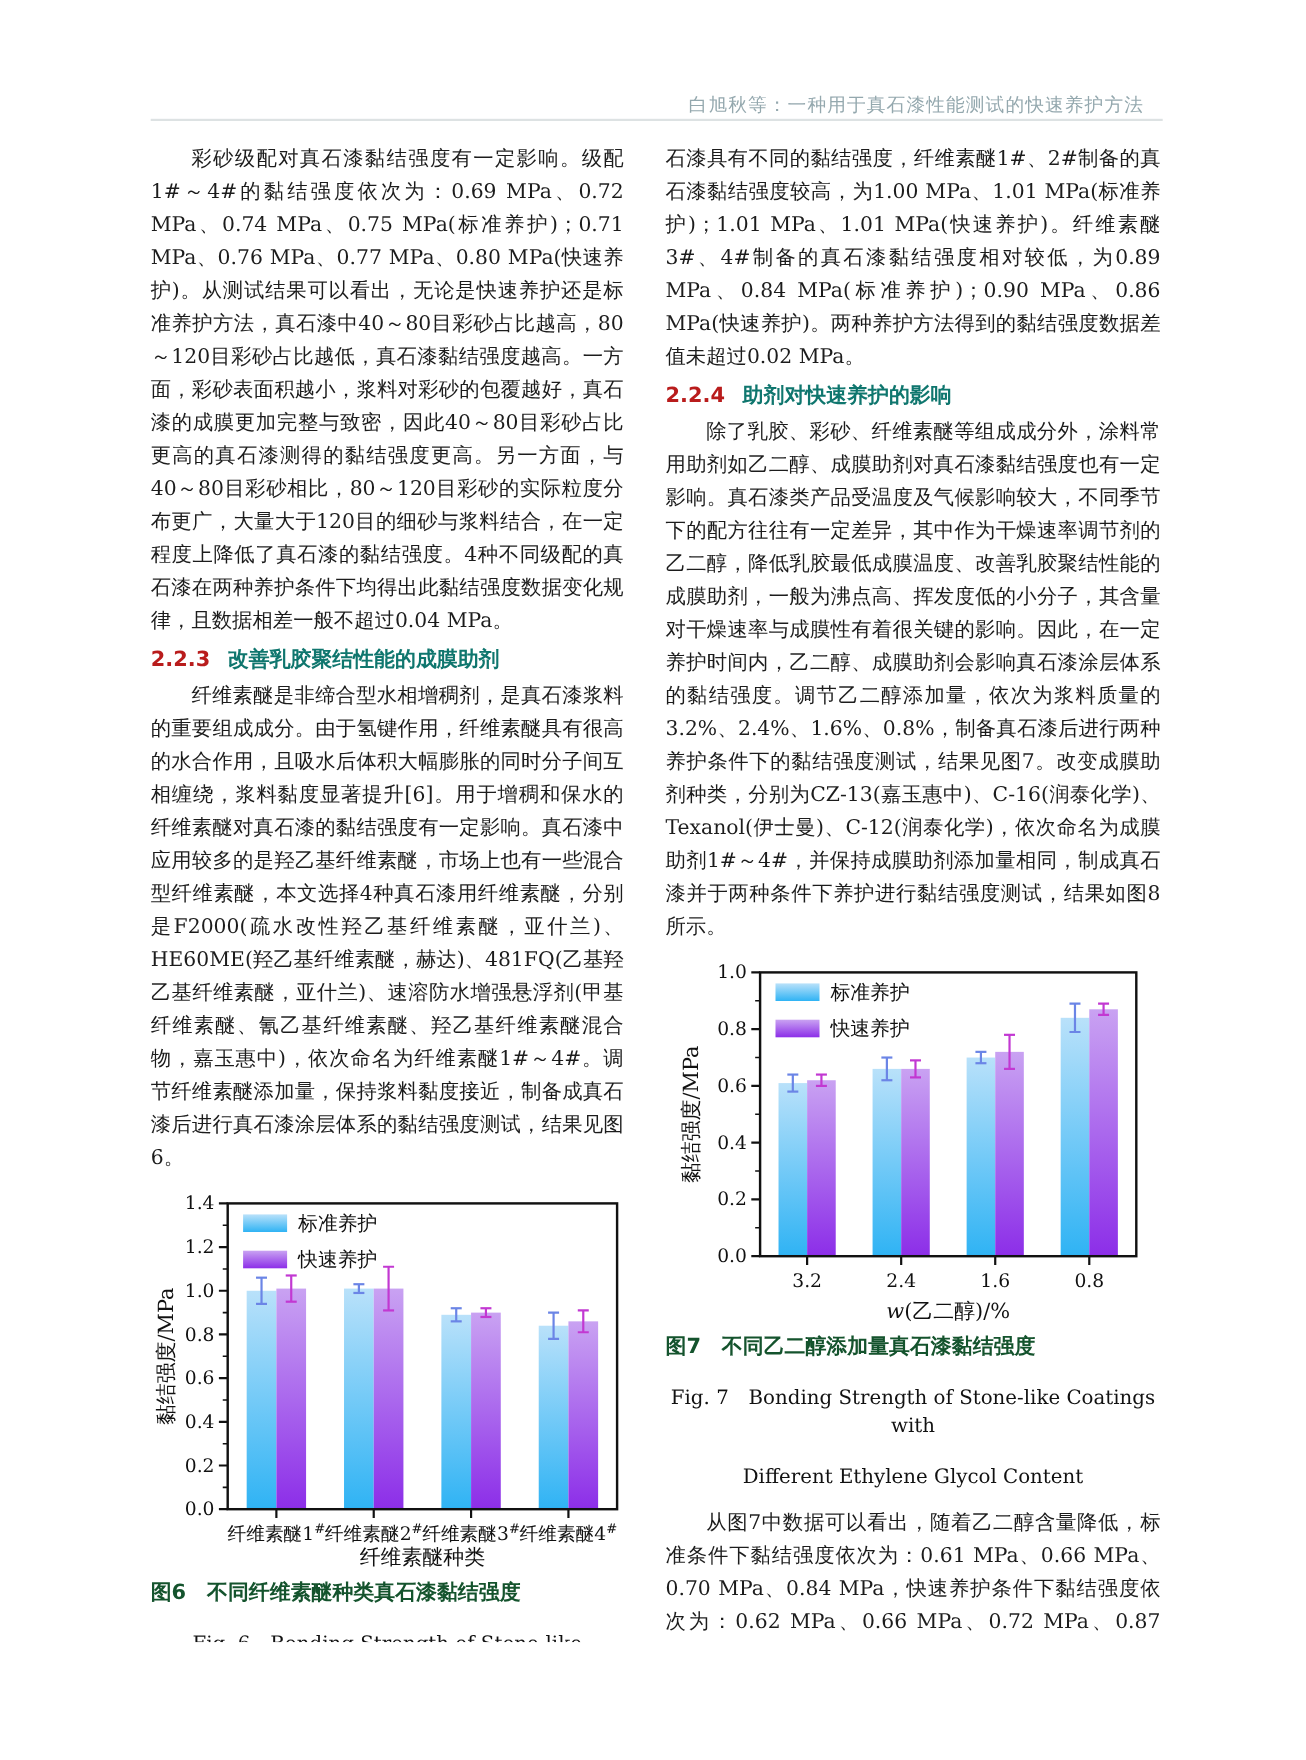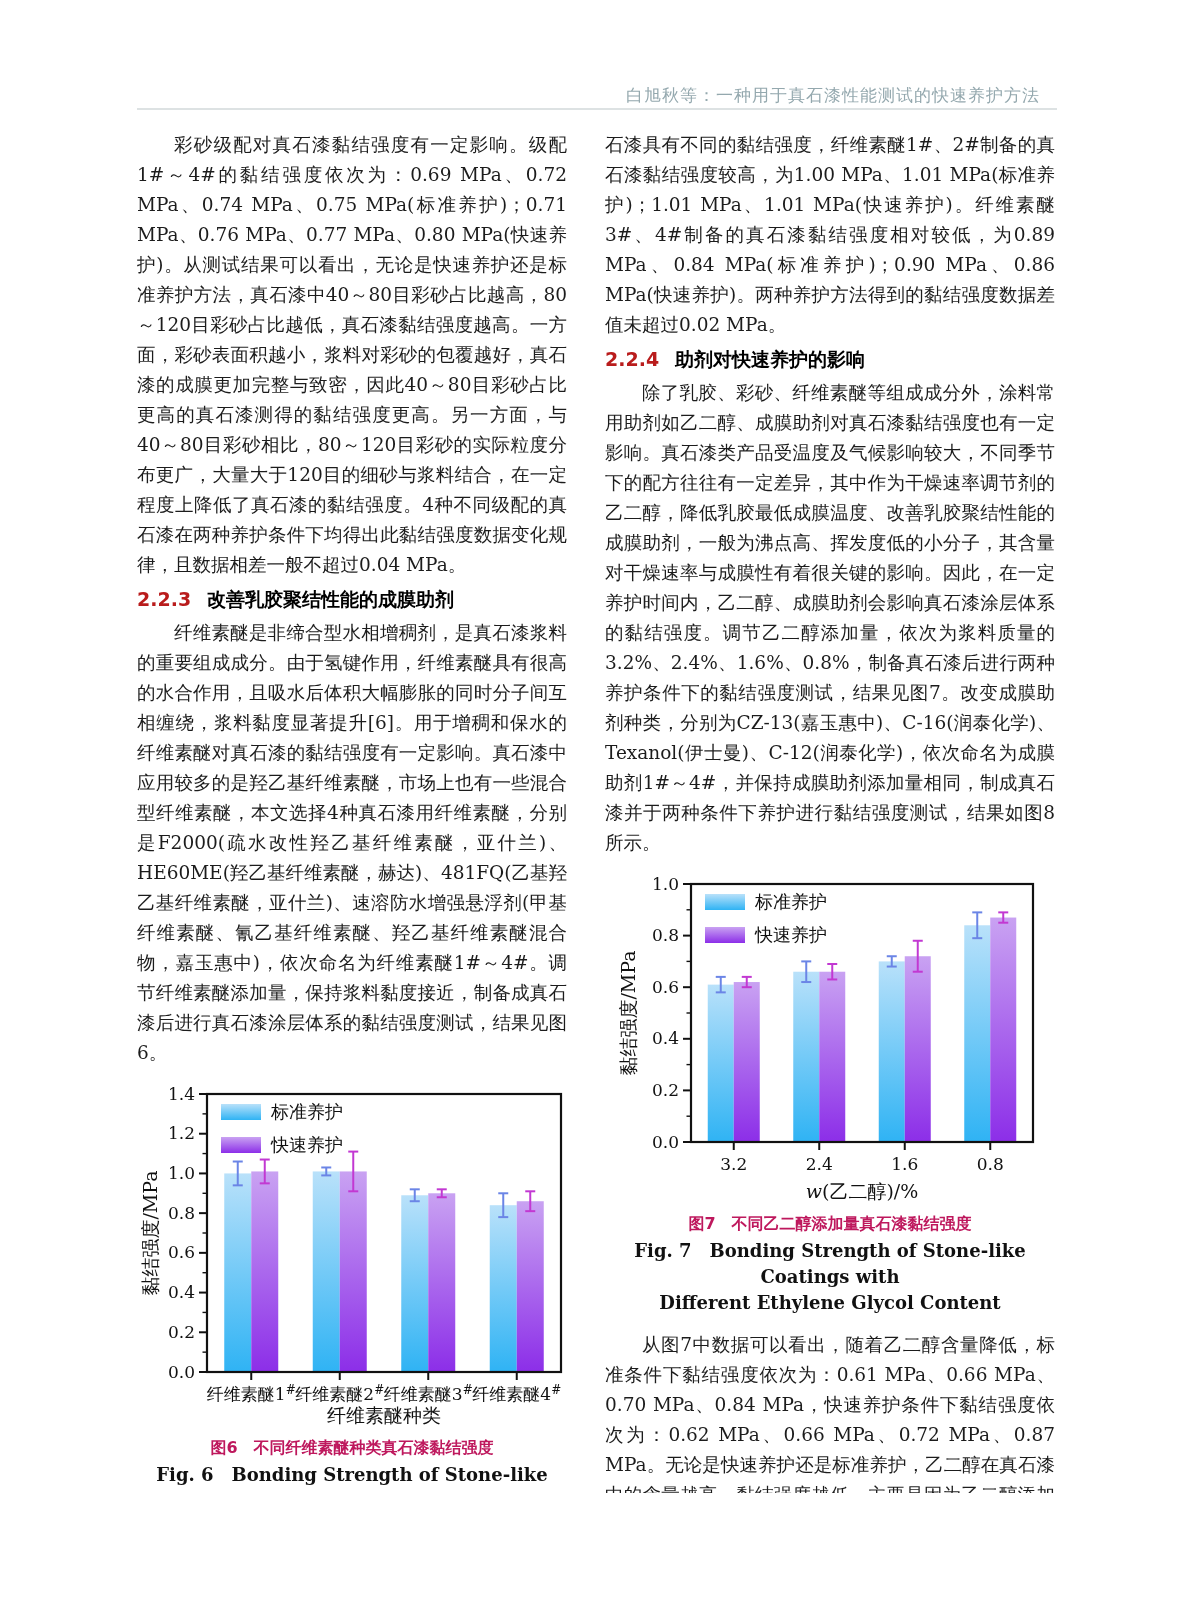--- a/index.html
+++ b/index.html
@@ -27,33 +27,34 @@
   .col-right{left:605px;width:450px;}
   .para{margin:0;text-indent:2em;}
   .para.noindent{text-indent:0;}
   .sec-head{
     display:flex;gap:16px;align-items:baseline;
     margin:4px 0 4px 0;
     font-family:"DejaVu Sans","Liberation Sans",sans-serif;
     font-weight:bold;font-size:19px;line-height:30px;
   }
   .sec-num{color:#b91c1c;}
-  .sec-title{color:#000000;}
+  .sec-title{color:#0f766e;}
   
   figure{margin:6px 0 2px 0;padding:0;}
   .chart-svg{display:block;}
   .cap-cn{
-    text-align:center;font-family:"DejaVu Sans","Liberation Sans",sans-serif;
-    font-weight:bold;font-size:16px;line-height:28px;color:#be185d;margin-top:4px;
+    font-family:"DejaVu Sans","Liberation Sans",sans-serif;
+    font-weight:bold;font-size:19px;line-height:28px;color:#14532d;margin-top:4px;
     text-indent:0;
   }
   .cap-en{
     text-align:center;font-family:"DejaVu Serif","Liberation Serif",serif;
-    font-weight:bold;font-size:18px;line-height:26px;color:#111;
+    font-weight:normal;font-size:18px;line-height:26px;color:#111;
     text-indent:0;
+    margin-top:20px;
   }
   
   .footer{
     position:absolute;top:1497px;right:127px;
     display:flex;flex-direction:column;align-items:flex-end;text-align:center;
   }
   .footer-row{display:flex;align-items:center;}
   .footer-cn{
     font-family:"DejaVu Sans","Liberation Sans",sans-serif;
     font-weight:bold;font-size:21px;color:#274a68;letter-spacing:1px;

